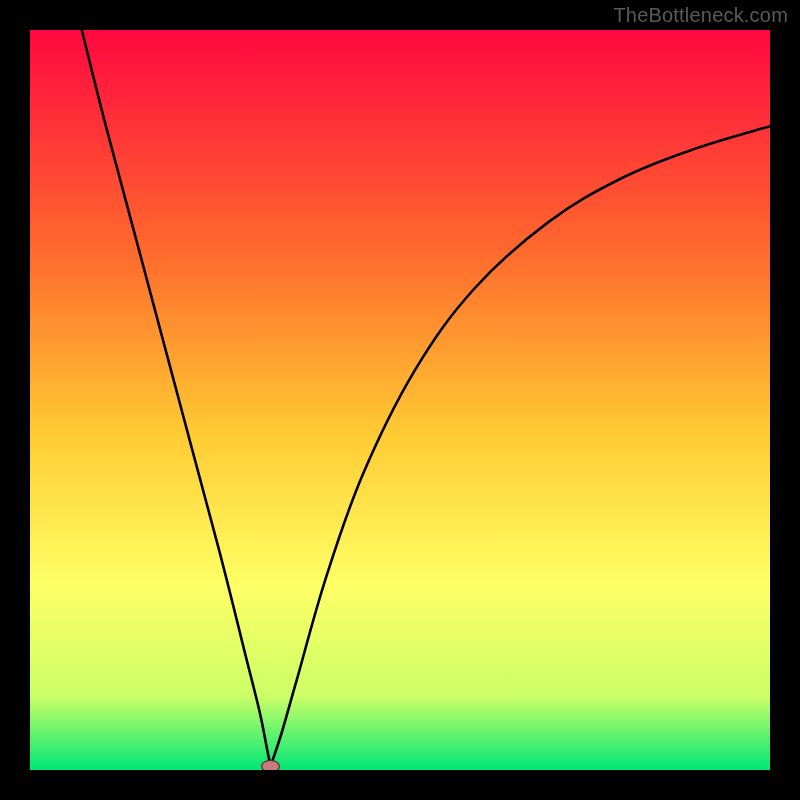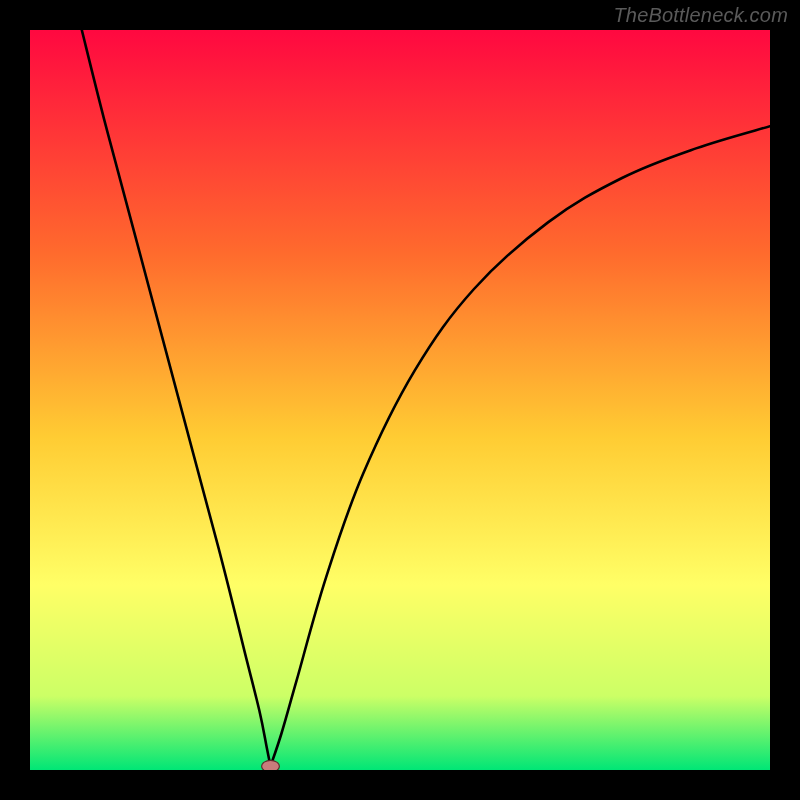--- a/index.html
+++ b/index.html
@@ -8,21 +8,20 @@
     width: 800px;
     height: 800px;
     background: #000000;
     font-family: Arial, Helvetica, sans-serif;
     overflow: hidden;
   }
   .stage {
     position: relative;
     width: 800px;
     height: 596px;
-    font-style: italic;
   }
   .watermark {
     position: absolute;
     top: 4px;
     right: 12px;
     color: #5a5a5a;
     font-size: 20px;
     font-weight: 400;
     letter-spacing: 0.2px;
     z-index: 10;

